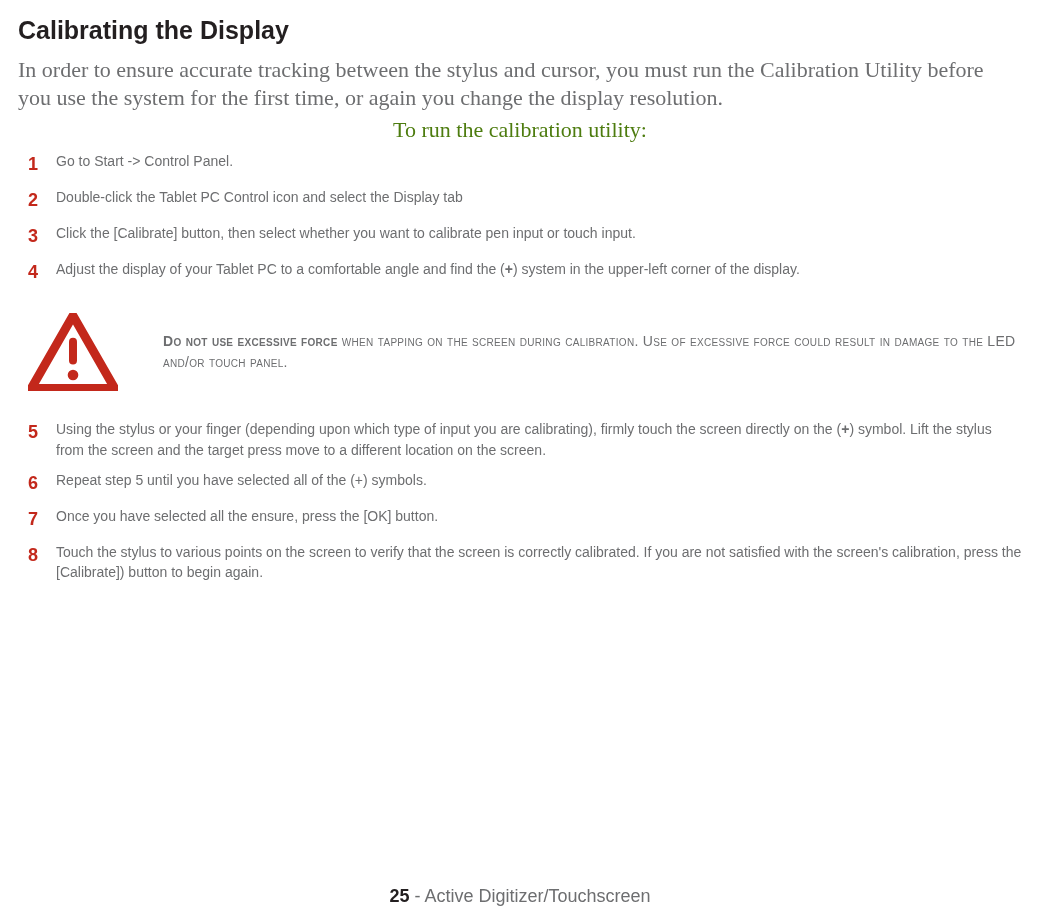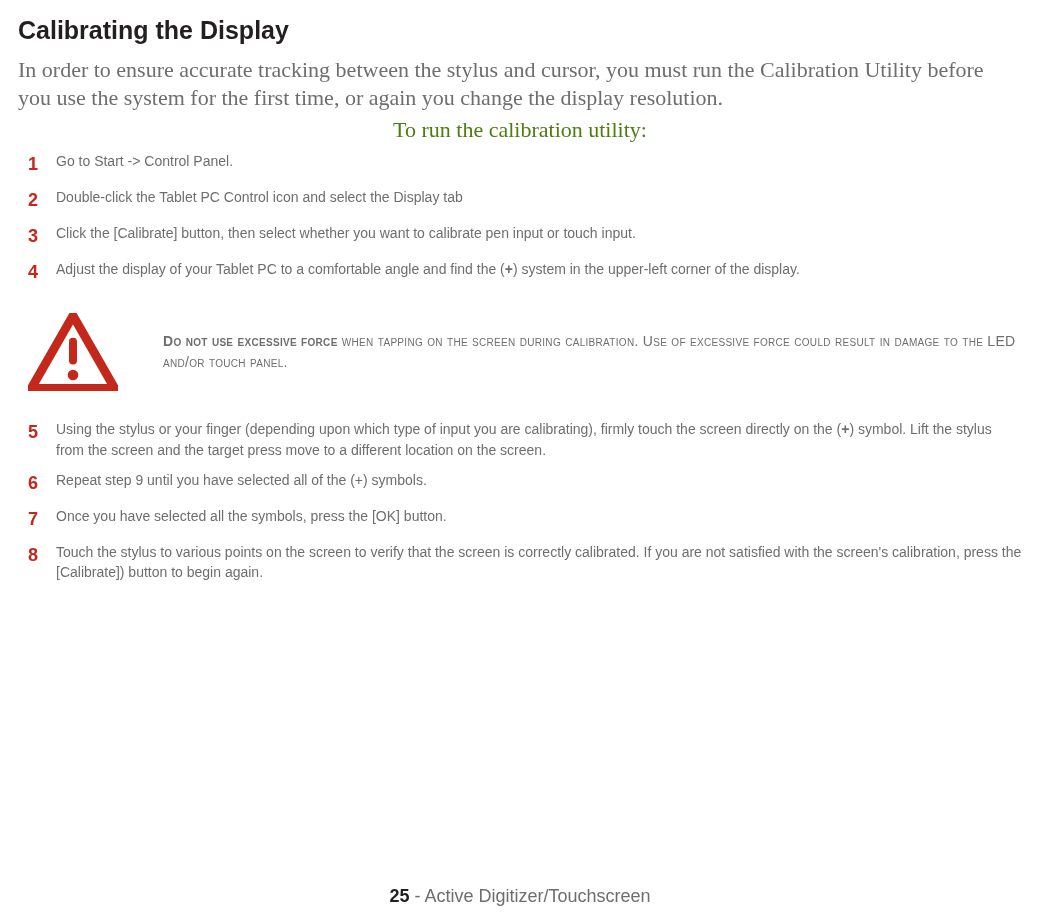--- a/index.html
+++ b/index.html
@@ -141,26 +141,26 @@
 <ol class="steps">
   <li>
     <span class="step-num">5</span>
     <span class="step-text">
       <span>Using the stylus or your finger (depending upon which type of input you are calibrating), firmly touch the screen directly on the (</span><span class="bold-sym">+</span><span>) symbol. Lift the stylus from the screen and the target press move to a different location on the screen.</span>
     </span>
   </li>
 
   <li>
     <span class="step-num">6</span>
-    <span class="step-text">Repeat step 9 until you have selected all of the (+) symbols.</span>
+    <span class="step-text">Repeat step 5 until you have selected all of the (+) symbols.</span>
   </li>
 
   <li>
     <span class="step-num">7</span>
-    <span class="step-text">Once you have selected all the symbols, press the [OK] button.</span>
+    <span class="step-text">Once you have selected all the ensure, press the [OK] button.</span>
   </li>
 
   <li>
     <span class="step-num">8</span>
     <span class="step-text">Touch the stylus to various points on the screen to verify that the screen is correctly calibrated. If you are not satisfied with the screen's calibration, press the [Calibrate]) button to begin again.</span>
   </li>
 </ol>
 
 <div class="footer">
   <span class="pn">25</span><span> - </span><span>Active Digitizer/Touchscreen</span>

